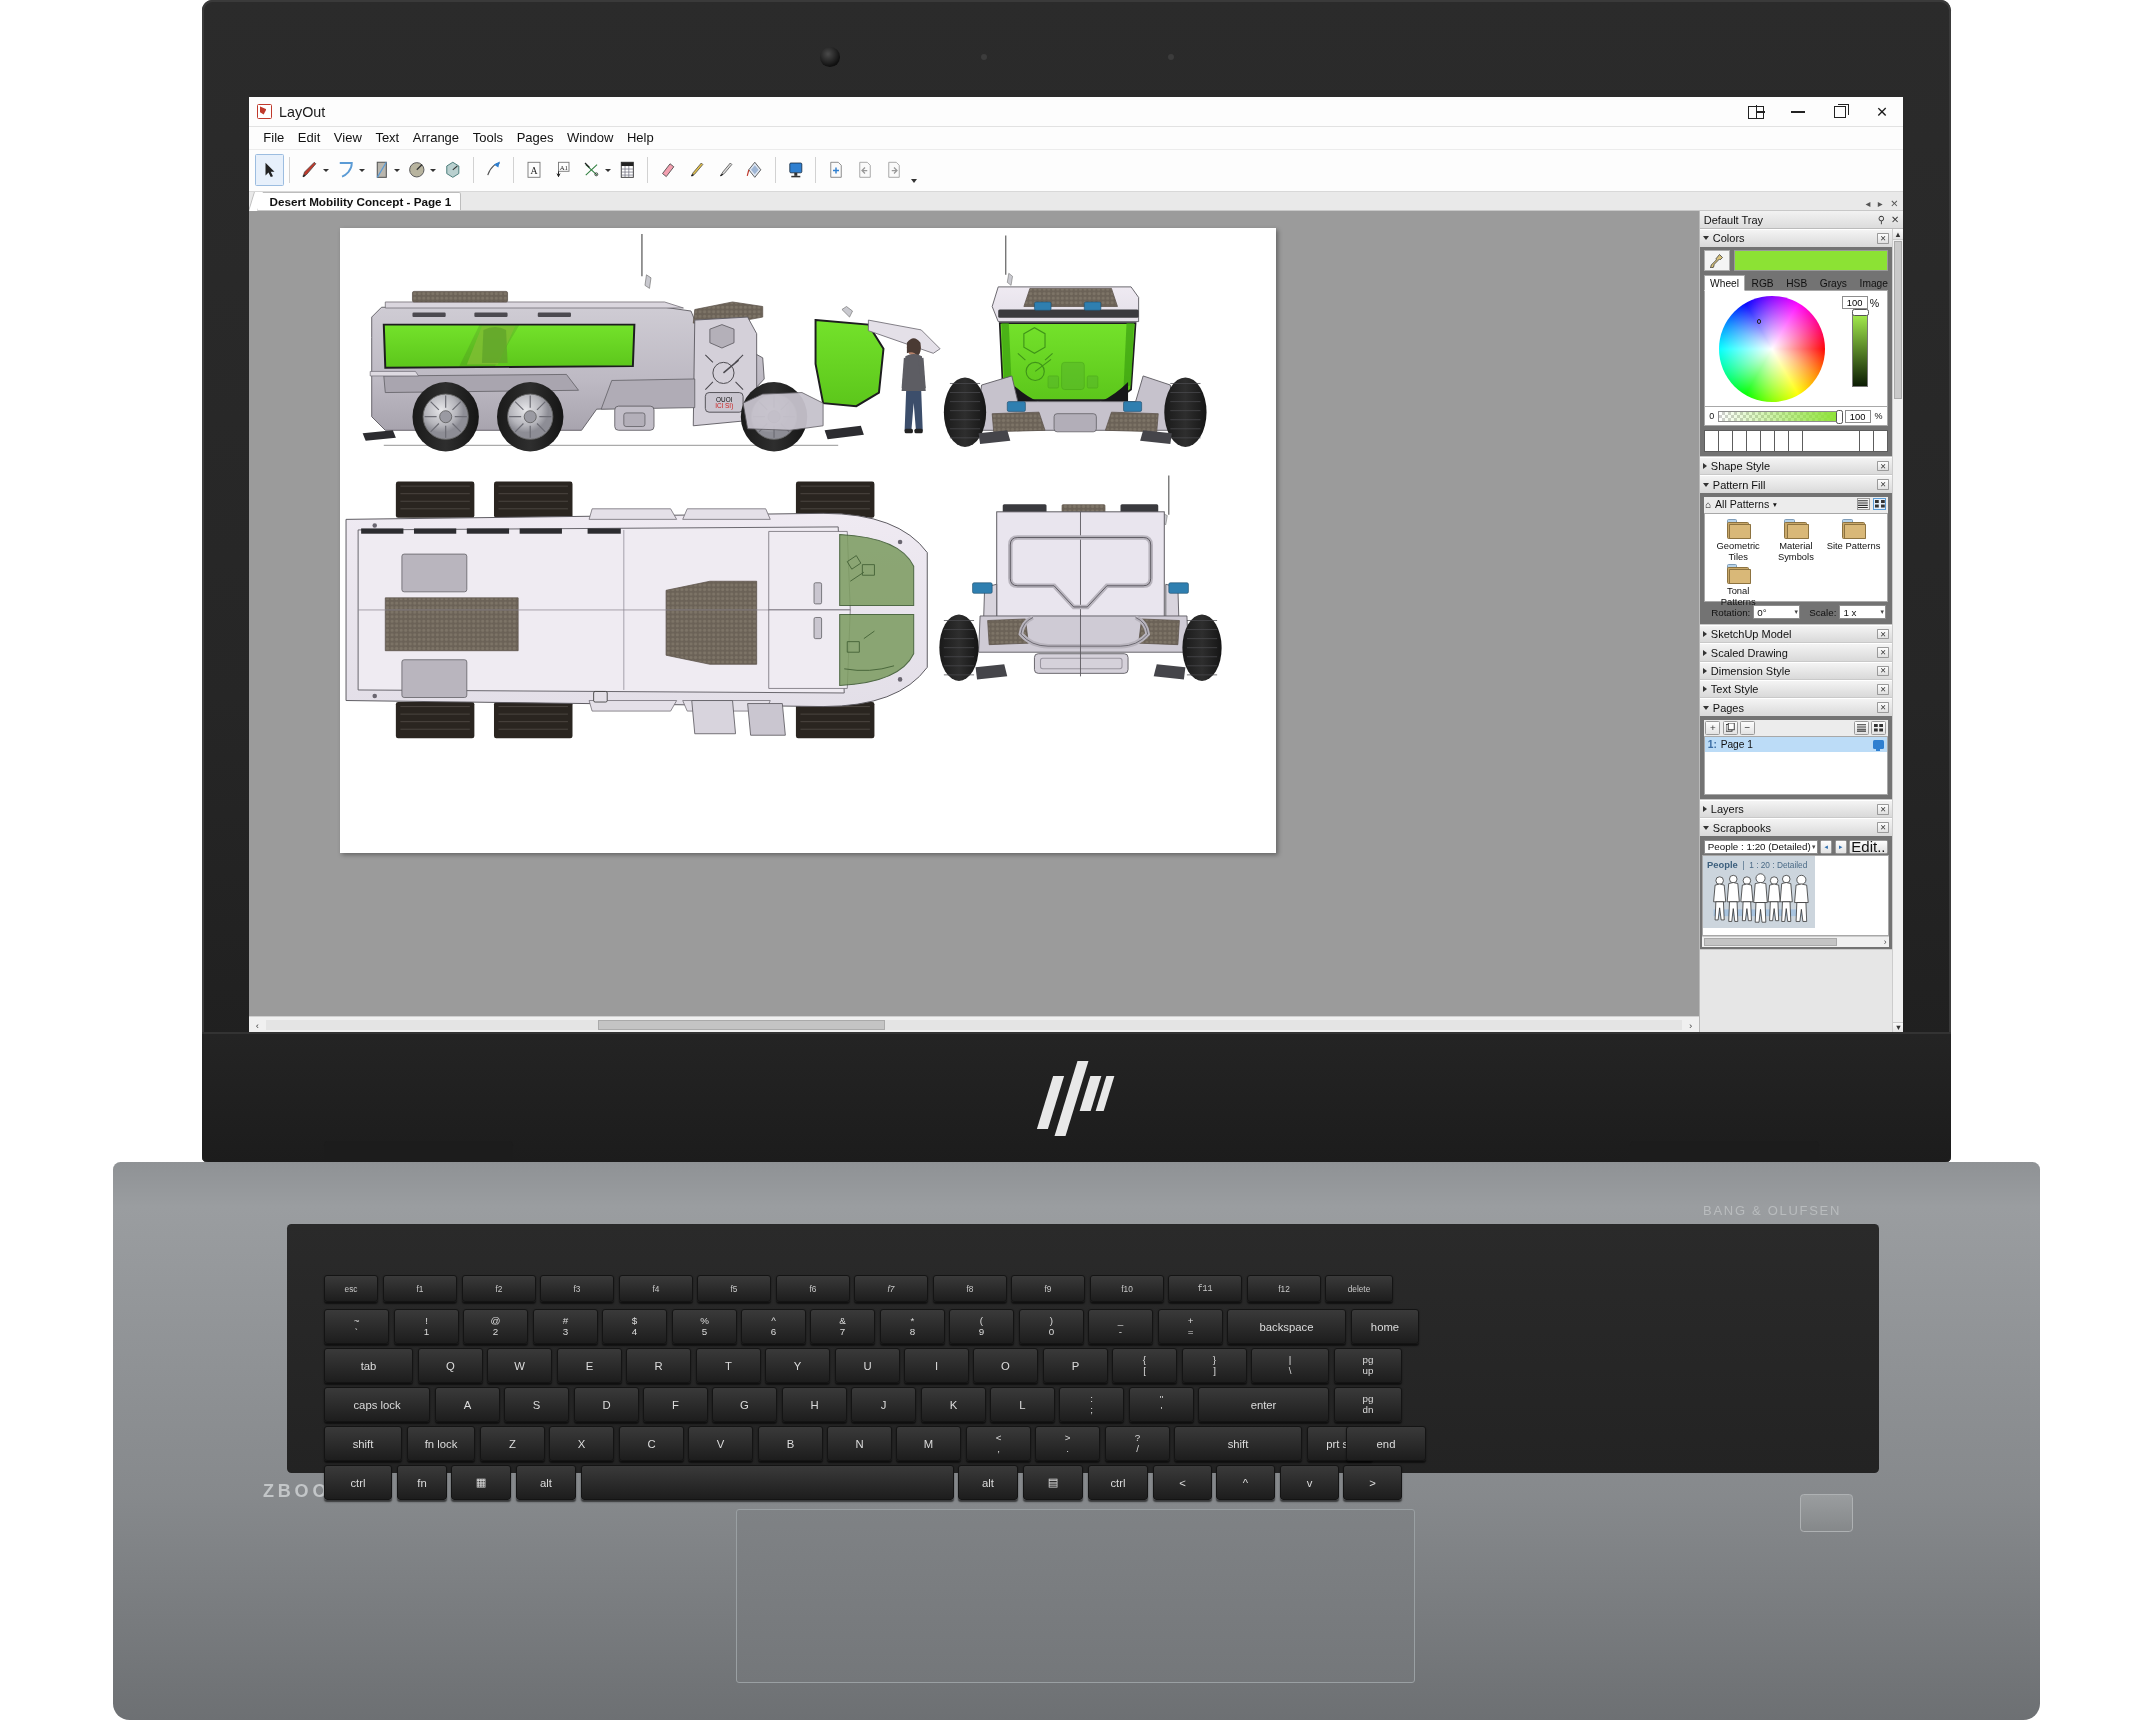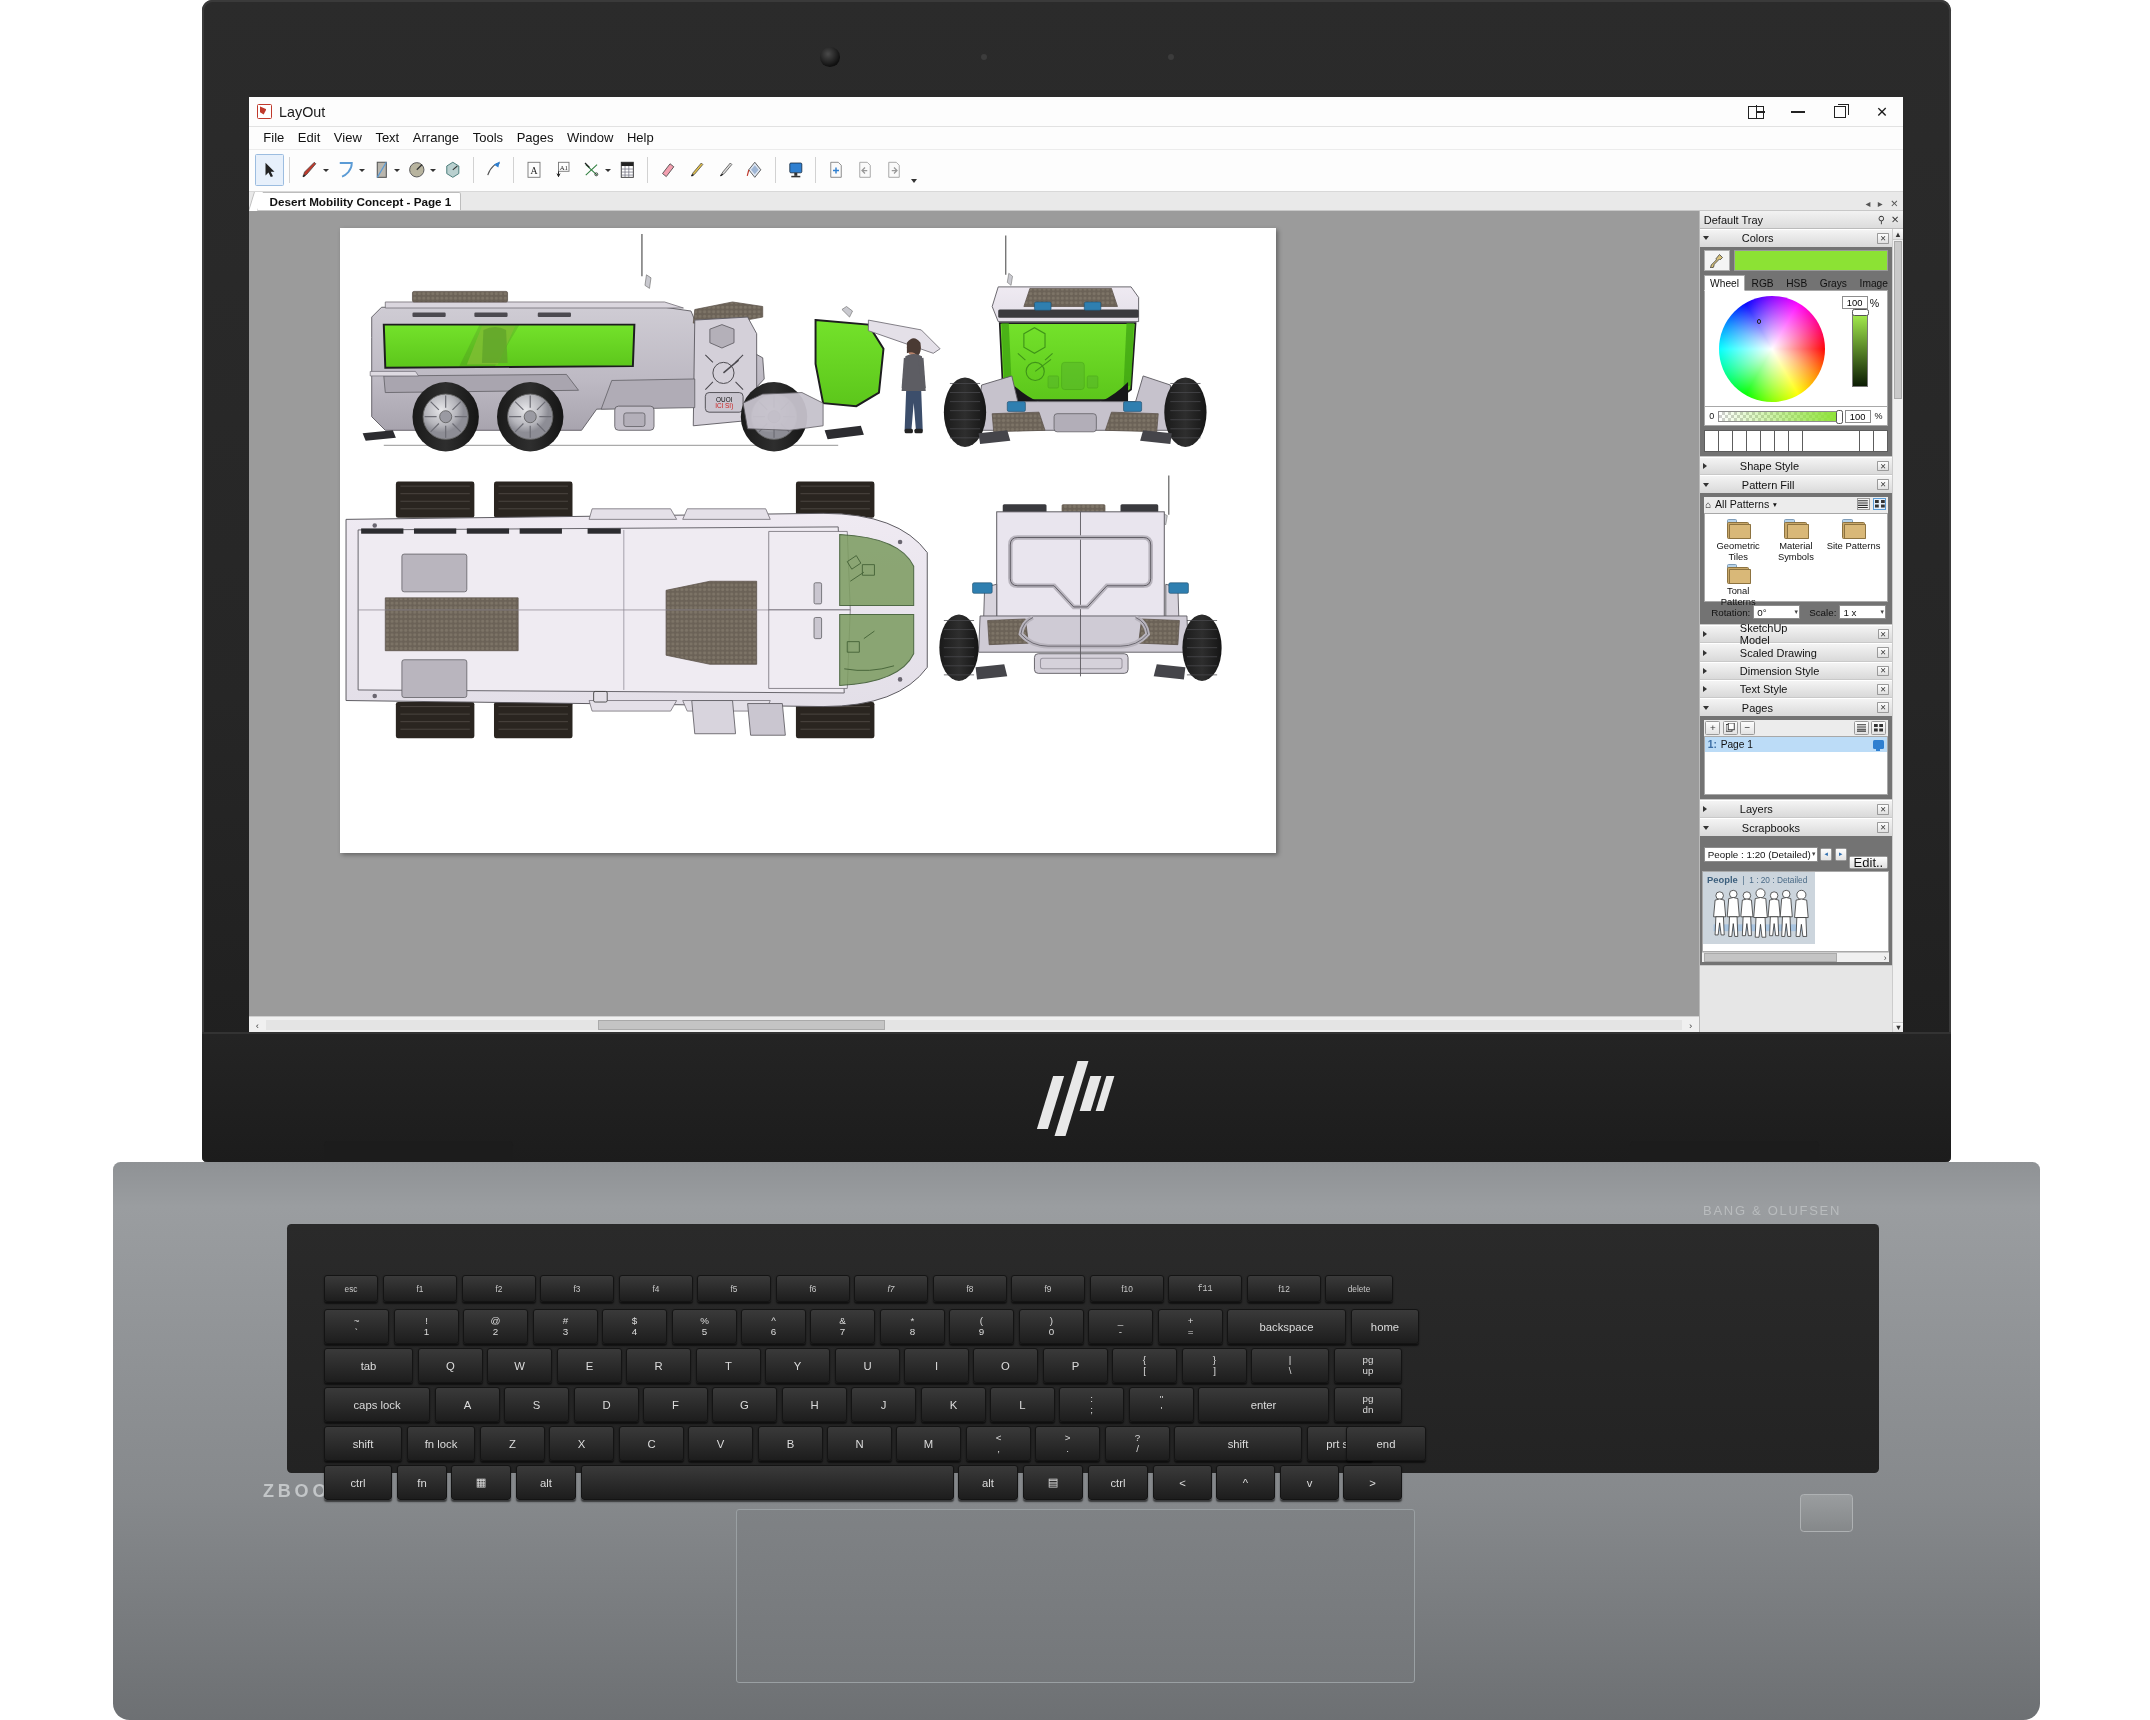--- a/index.html
+++ b/index.html
@@ -117,21 +117,21 @@
   .tray-scroll { position:absolute; right:0; top:0; bottom:0; width:11.3px; background:#f0f0f0;
     border-left:0.8px solid #ccc;}
   .ts-up,.ts-dn{height:11.3px;display:flex;align-items:center;justify-content:center;font-size:7.5px;color:#333;
     background:linear-gradient(180deg,#fafafa,#e2e2e2);border-bottom:0.8px solid #ccc;}
   .ts-dn{position:absolute;bottom:0;width:11.3px;border-top:0.8px solid #ccc;border-bottom:none;}
   .ts-thumb{position:absolute;top:12px;left:0.8px;right:0.8px;height:158px;background:#c9c9c9;border:0.8px solid #aaa;}
 
   .panel { border-bottom:0.8px solid #c9c9c9; }
   .panel-hdr { height:17.4px; background:linear-gradient(180deg,#f4f4f4,#d9d9d9);
     display:flex; align-items:center; padding:0 3px; border-top:0.8px solid #fff;
-    font-size:11px; color:#111;gap:29px;}
+    font-size:11px; color:#111;}
   .tri { width:0;height:0;margin-right:3.8px;
     border-left:3.8px solid transparent;border-right:3.8px solid transparent;border-top:4.5px solid #333;}
   .tri.closed { border-top:3.8px solid transparent;border-bottom:3.8px solid transparent;
     border-left:4.5px solid #333; border-right:none; }
   .panel-hdr .sp{flex:1;}
   .pxbtn{width:11.3px;height:10.6px;border:0.8px solid #9a9a9a;background:linear-gradient(180deg,#fdfdfd,#e0e0e0);
     display:flex;align-items:center;justify-content:center;font-size:7.5px;color:#333;border-radius:0.8px;}
   .panel-body{background:#737373;padding:3.8px;}
 
   
@@ -201,21 +201,21 @@
   .mon::after{content:"";position:absolute;left:3.8px;bottom:-2.3px;width:3.8px;height:2.3px;background:#2f7fd0;}
 
   
   .sb-bar{display:flex;align-items:center;gap:2.3px;padding:1.5px;}
   .sb-sel{flex:1;height:14.3px;border:0.8px solid #8d8d8d;background:#fff;display:flex;align-items:center;
     padding:0 1.5px 0 3px;font-size:9.8px;}
   .sb-sel .cv{margin-left:auto;font-size:6.8px;color:#444;}
   .sb-nav{width:12px;height:13.6px;border:0.8px solid #9a9a9a;background:linear-gradient(180deg,#fdfdfd,#e3e3e3);
     display:flex;align-items:center;justify-content:center;font-size:6.8px;color:#2f6fb0;border-radius:1.5px;}
   .sb-edit{height:13.6px;min-width:39px;border:0.8px solid #9a9a9a;background:linear-gradient(180deg,#fdfdfd,#e0e0e0);
-    display:flex;align-items:center;justify-content:center;font-size:13px;border-radius:1.5px;margin-top:16px;}
+    display:flex;align-items:center;justify-content:center;font-size:15px;border-radius:1.5px;}
   .sb-view{background:#fff;border:0.8px solid #a8a8a8;height:81px;position:relative;overflow:hidden;}
   .sb-thumb{position:absolute;left:0;top:0;width:112px;height:72px;background:#ccd5dd;}
   .sb-cap{font-size:8.3px;color:#4a6a86;padding:2.3px 0 0 3.8px;}
   .sb-cap b{font-size:9.4px;color:#3c5f7d;}
   .sb-hscroll{height:10.6px;background:#f0f0f0;border-top:0.8px solid #ccc;display:flex;align-items:center;}
   .sb-hthumb{height:8.3px;background:#c4c4c4;border:0.8px solid #aaa;margin-left:1.5px;width:133px;}
 
   
   .base {
     position:absolute; left:113px; top:1162px; width:1927px; height:558px;

